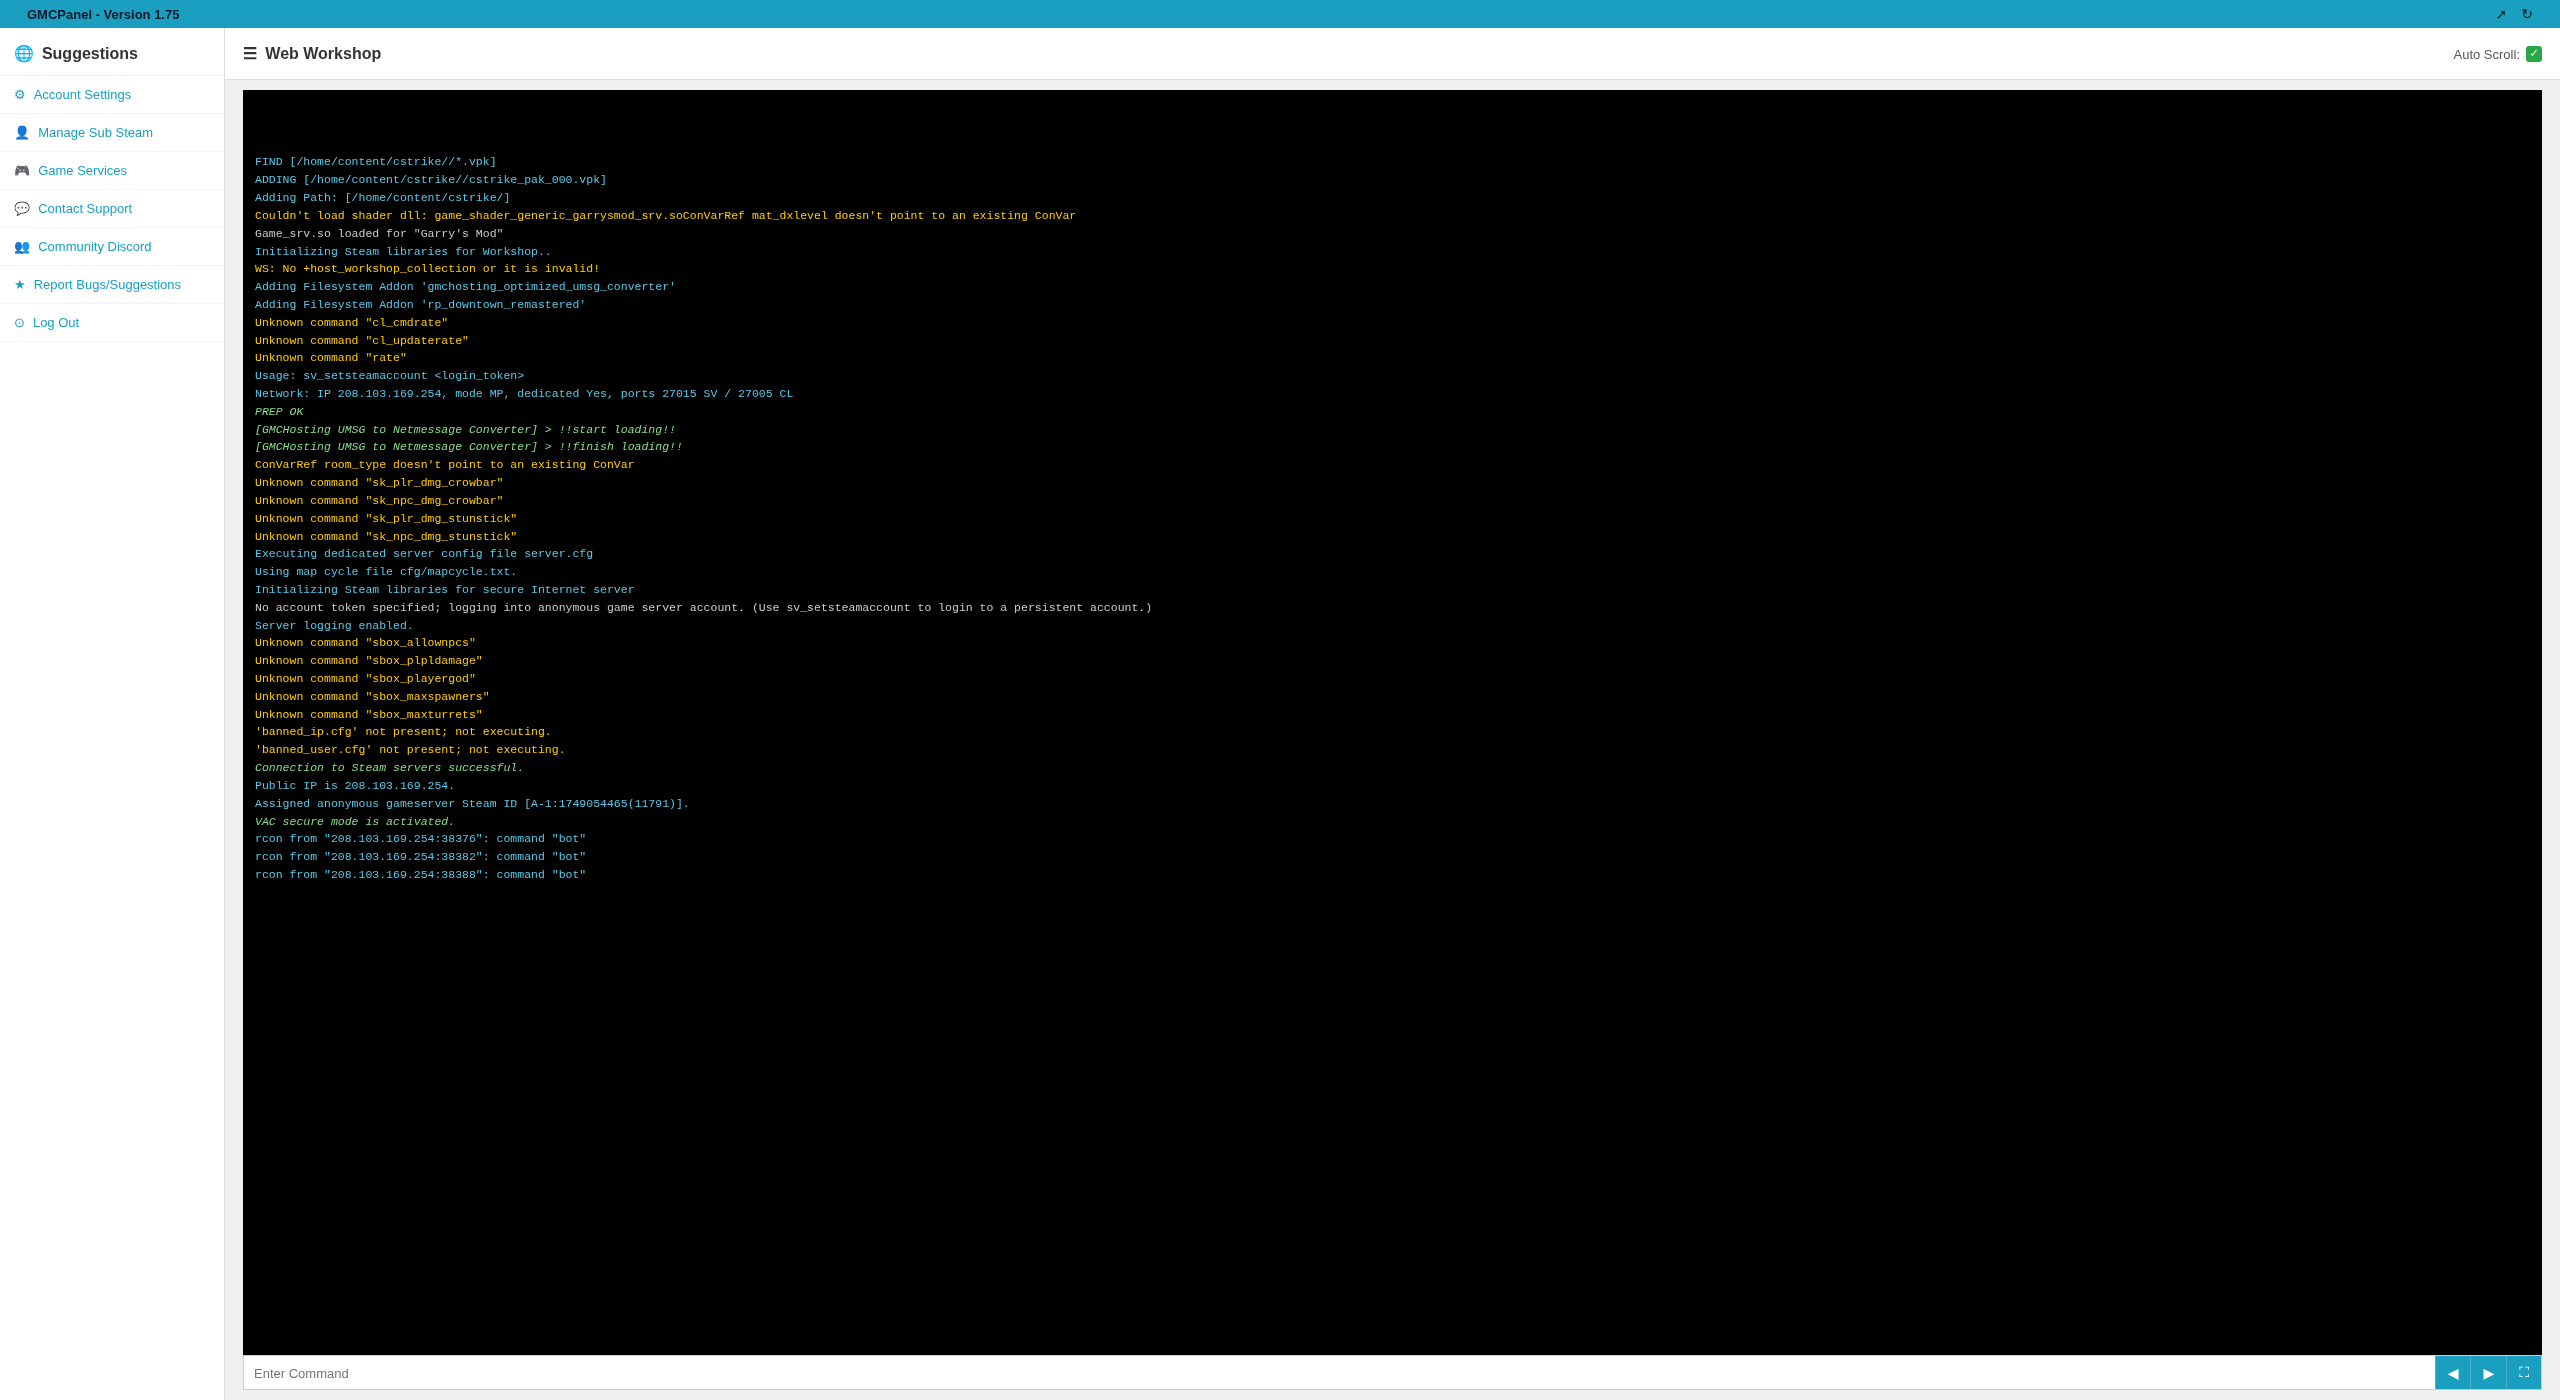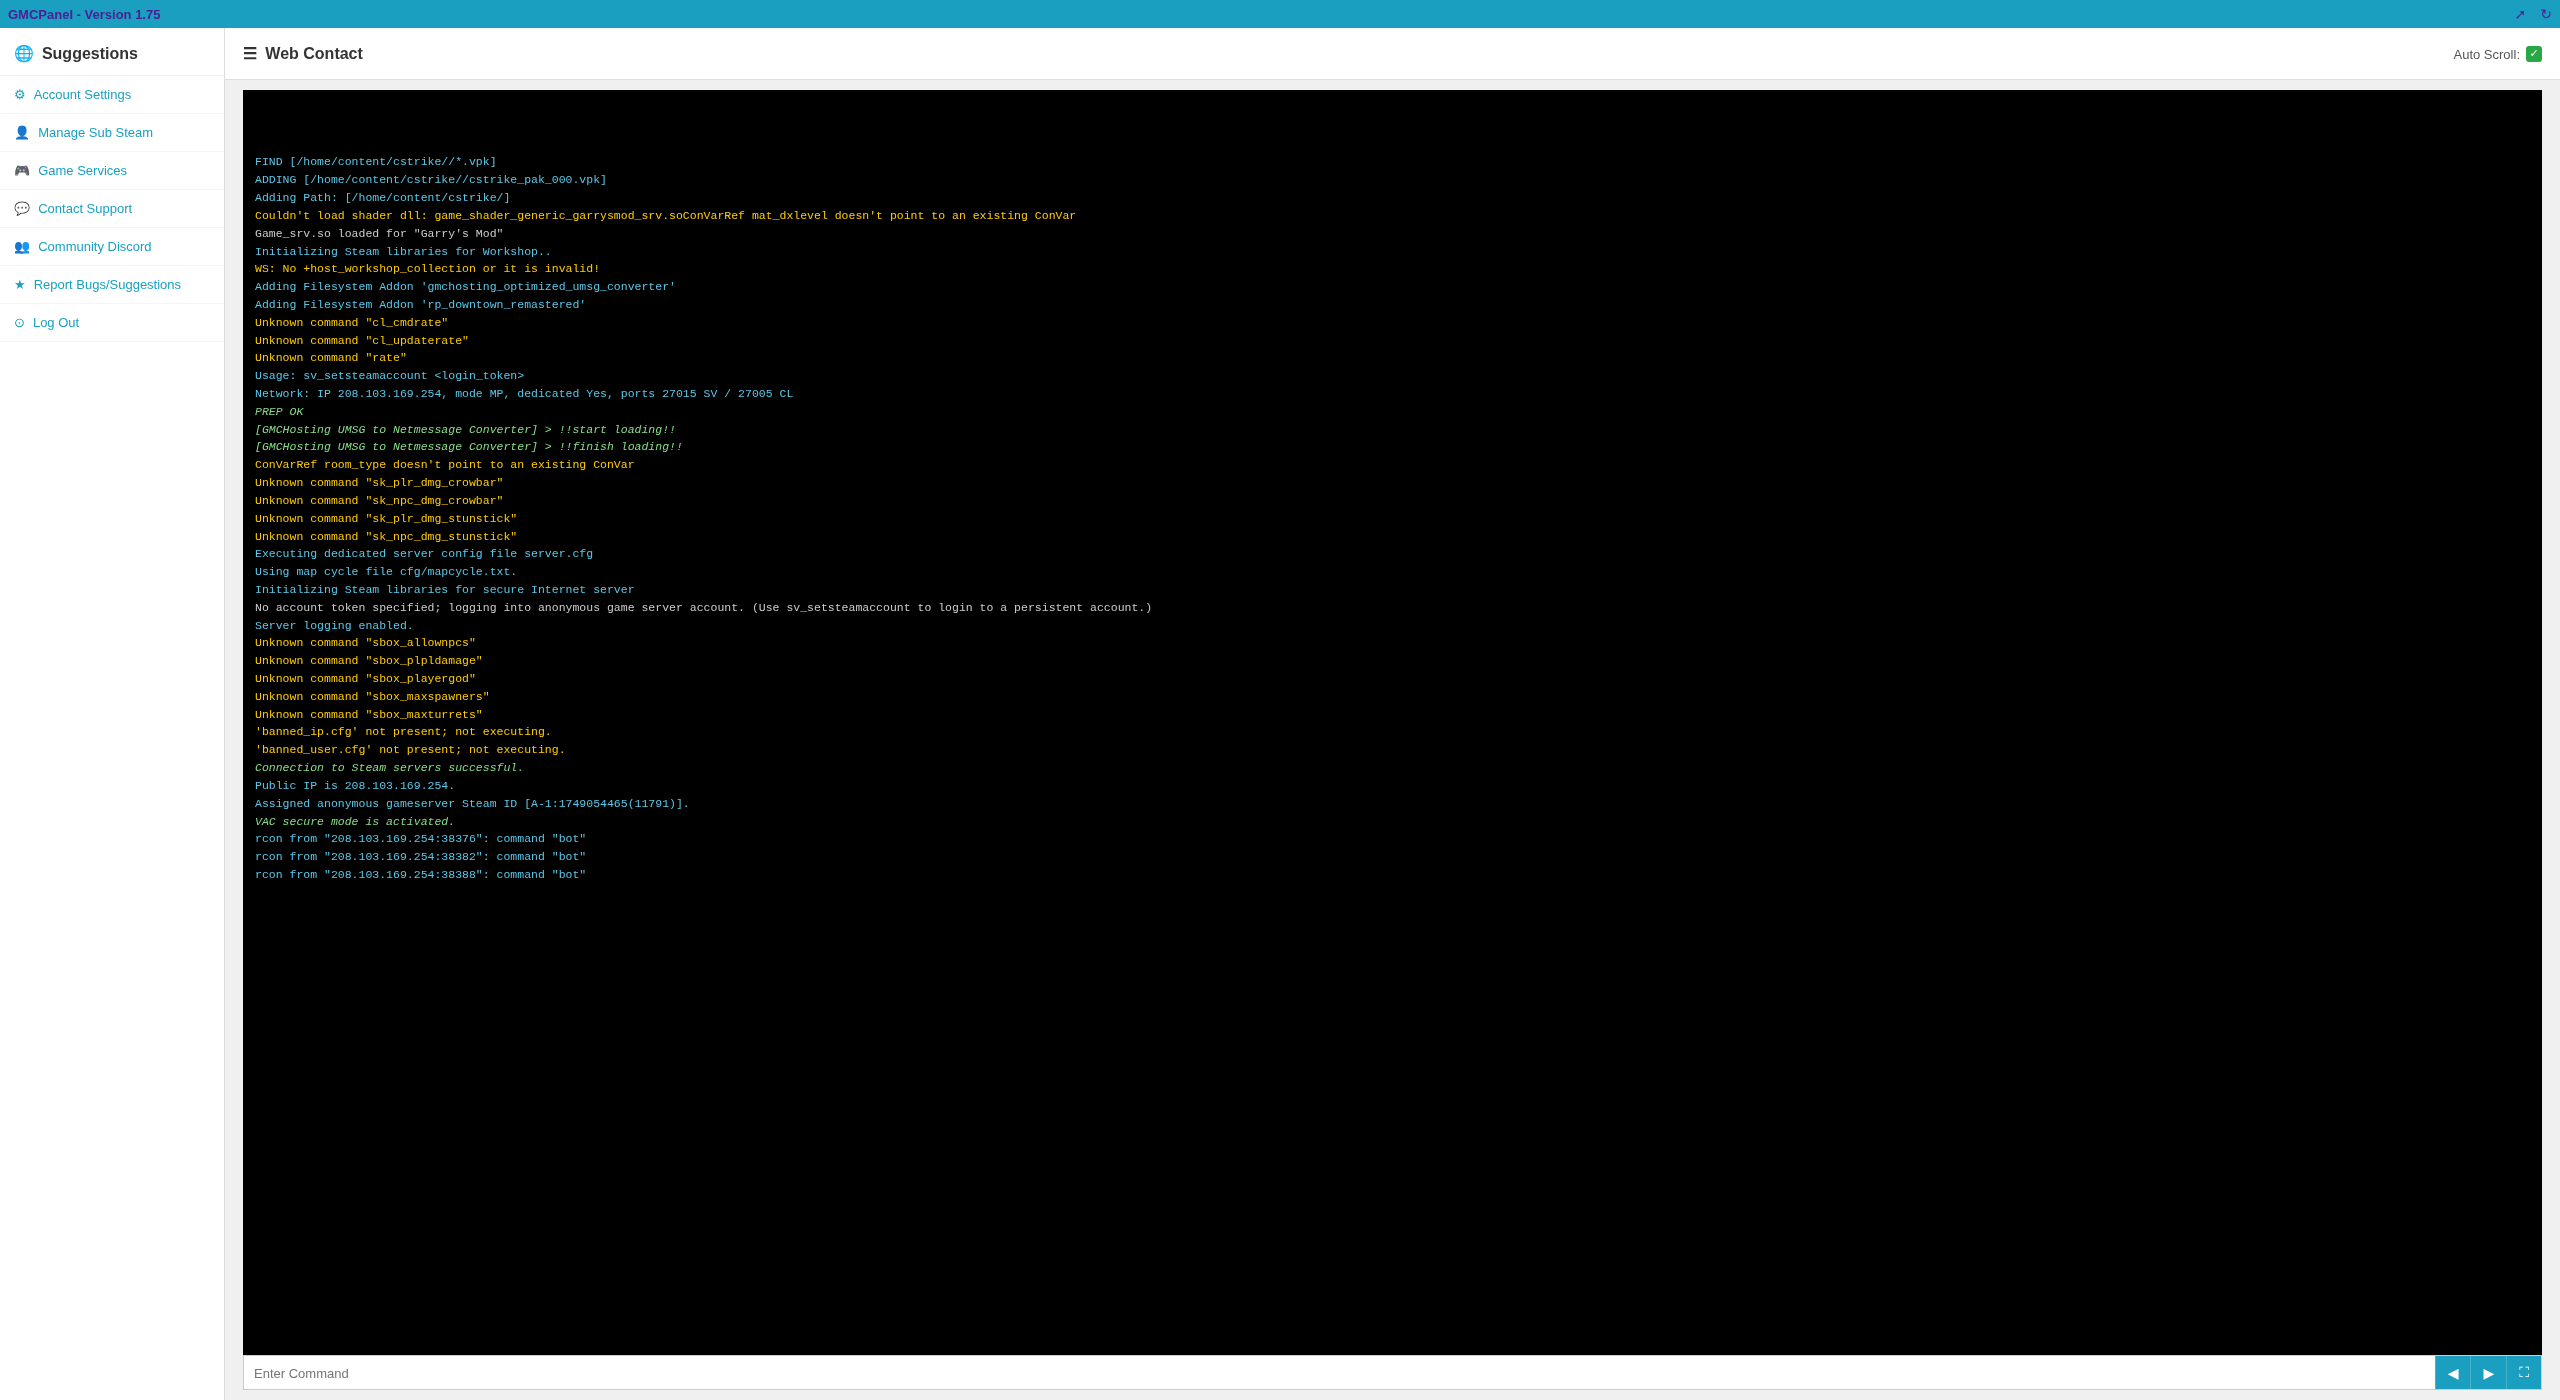--- a/index.html
+++ b/index.html
@@ -1,26 +1,26 @@
 <!DOCTYPE html>
 <html><head>
   <meta charset="utf-8">
   <style>
     * { margin: 0; padding: 0; box-sizing: border-box; }
     body { font-family: Arial, sans-serif; font-size: 13px; background: #f0f0f0; height: 100vh; overflow: hidden; }
 
     
     #topbar {
       background: #1a9fc0;
-      color: #4c1d95;
+      color: #0f172a;
       height: 28px;
       display: flex;
       align-items: center;
       justify-content: space-between;
-      padding: 0 8px;
+      padding: 0 27px;
       font-size: 13px;
     }
     #topbar-title { font-weight: bold; }
     #topbar-icons { display: flex; gap: 14px; align-items: center; }
     #topbar-icons span { cursor: pointer; font-size: 14px; }
 
     
     #layout {
       display: flex;
       height: calc(100vh - 28px);
@@ -218,21 +218,21 @@
           <span>Log Out</span>
         </div>
       </div>
   </nav>
 
   <div id="main">
 
     <div id="main-header">
       <div id="main-header-title">
         <span style="font-size:16px;">☰</span>
-        <span>Web Contact</span>
+        <span>Web Workshop</span>
       </div>
       <div id="auto-scroll-label">
         <span>Auto Scroll:</span>
         <span class="checkbox-green">✓</span>
       </div>
     </div>
 
     <div id="console-wrapper">
       <div id="console-outer">
         <div id="console-output">

